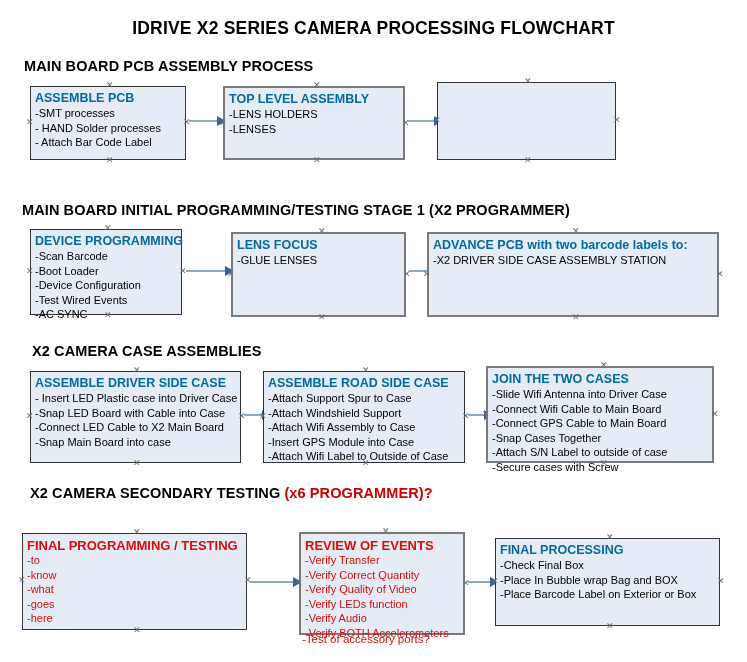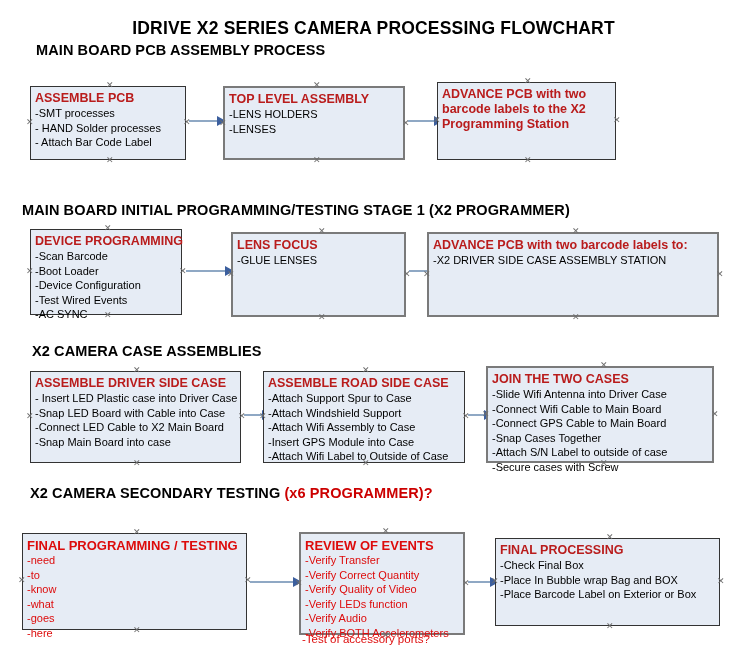--- a/index.html
+++ b/index.html
@@ -44,21 +44,21 @@
     border: 1px solid #333333;
     padding: 4px 3px 3px 4px;
     overflow: visible;
   }
   .box.thickgray { border: 2px solid #7a7a7a; }
 
   .box .b-title {
     font-size: 12.5px;
     font-weight: bold;
     line-height: 15px;
-    color: #b91c1c;
+    color: #0369a1;
     white-space: nowrap;
     margin-bottom: 0px;
   }
   .box .b-line {
     font-size: 11px;
     line-height: 14.5px;
     color: #000;
     white-space: nowrap;
   }
   .box.red .b-title { color: #dd0b0b; font-size: 13px; }
@@ -103,21 +103,21 @@
     white-space: nowrap;
   }
 </style>
 </head>
 <body>
 
 <div id="canvas">
 
   <div class="doc-title">IDRIVE X2  SERIES CAMERA PROCESSING FLOWCHART</div>
 
-  <div class="section-head" style="left:24px; top:42px;margin-left:12px;">
+  <div class="section-head" style="left:24px; top:58px;">
     <span>MAIN BOARD PCB ASSEMBLY PROCESS</span>
   </div>
 
   <div class="box" style="left:30px; top:86px; width:156px; height:74px;">
     <div class="b-title">ASSEMBLE PCB</div>
     <div class="b-line">-SMT processes</div>
     <div class="b-line">- HAND Solder processes</div>
     <div class="b-line">- Attach Bar Code Label</div>
     <span class="handle" style="left:75px; top:-5px;">✕</span>
     <span class="handle" style="left:75px; bottom:-5px;">✕</span>
@@ -133,21 +133,20 @@
     <div class="b-line">-LENSES</div>
     <span class="handle" style="left:88px; top:-6px;">✕</span>
     <span class="handle" style="left:88px; bottom:-6px;">✕</span>
     <span class="handle" style="left:-6px; top:32px;">✕</span>
     <span class="handle" style="right:-6px; top:32px;">✕</span>
   </div>
 
   <div class="arrow" style="left:408px; top:120px; width:27px;"></div>
 
   <div class="box" style="left:437px; top:82px; width:179px; height:78px;">
-    <div class="b-title wrapline">ADVANCE PCB with two barcode labels to the  X2 Programming Station</div>
     <span class="handle" style="left:86px; top:-5px;">✕</span>
     <span class="handle" style="left:86px; bottom:-5px;">✕</span>
     <span class="handle" style="left:-5px; top:34px;">✕</span>
     <span class="handle" style="right:-5px; top:34px;">✕</span>
   </div>
 
   <div class="section-head" style="left:22px; top:202px;">
     <span>MAIN BOARD INITIAL PROGRAMMING/TESTING STAGE 1 (X2 PROGRAMMER)</span>
   </div>
 
@@ -232,21 +231,20 @@
     <span class="handle" style="left:-6px; top:43px;">✕</span>
     <span class="handle" style="right:-6px; top:43px;">✕</span>
   </div>
 
   <div class="section-head" style="left:30px; top:485px;text-align:center;">
     <span>X2 CAMERA SECONDARY TESTING </span><span class="accent">(x6 PROGRAMMER)?</span>
   </div>
 
   <div class="box red" style="left:22px; top:533px; width:225px; height:97px;">
     <div class="b-title">FINAL PROGRAMMING / TESTING</div>
-    <div class="b-line">-need</div>
     <div class="b-line">-to</div>
     <div class="b-line">-know</div>
     <div class="b-line">-what</div>
     <div class="b-line">-goes</div>
     <div class="b-line">-here</div>
     <span class="handle" style="left:110px; top:-5px;">✕</span>
     <span class="handle" style="left:110px; bottom:-5px;">✕</span>
     <span class="handle" style="left:-5px; top:43px;">✕</span>
     <span class="handle" style="right:-5px; top:43px;">✕</span>
   </div>

